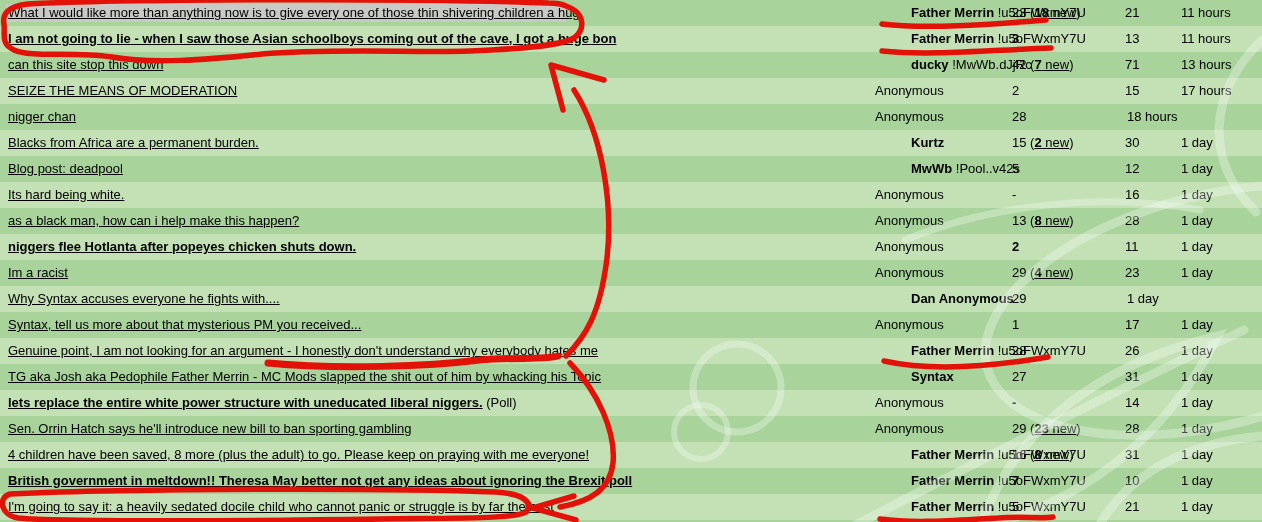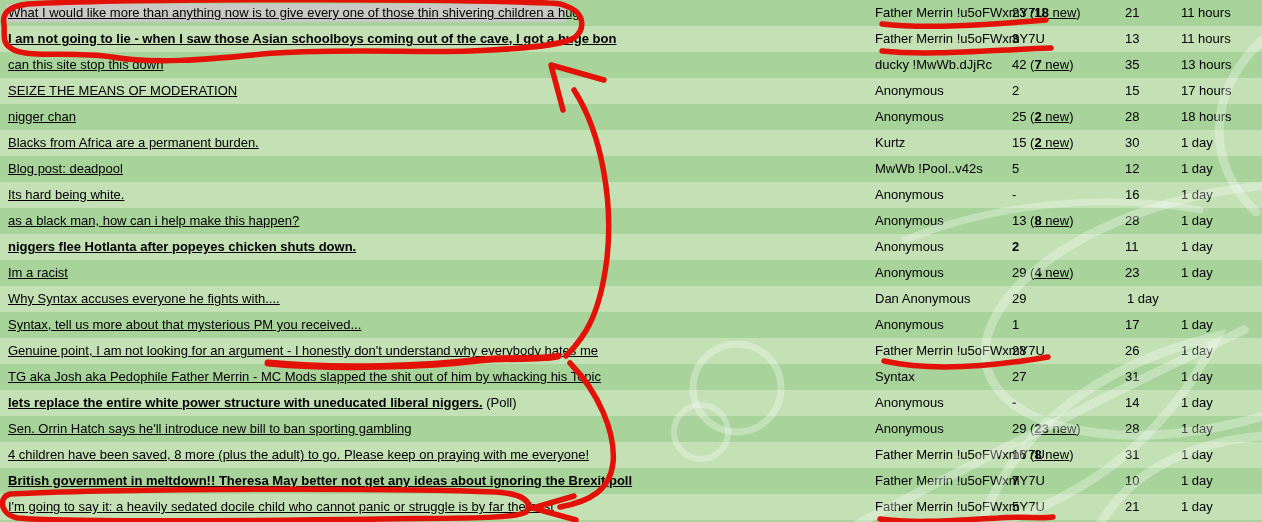--- a/index.html
+++ b/index.html
@@ -28,21 +28,21 @@
   .row.selected .c-title::before{
     content:"";position:absolute;left:6px;top:4px;width:560px;height:18px;
     background:var(--sel);z-index:0;
   }
   .title-link{
     color:var(--link);text-decoration:underline;position:relative;z-index:1;
   }
   .row.bold-title .title-link{font-weight:bold;}
   .suffix{position:relative;z-index:1;}
   .author-name{font-weight:normal;}
-  .row.bold-author .author-name{font-weight:normal;}
+  .row.bold-author .author-name{font-weight:bold;margin-left:36px;}
   .trip{font-weight:normal;}
   .rcount{font-weight:normal;}
   .row.bold-count .rcount{font-weight:bold;}
   .new-link{color:var(--link);text-decoration:underline;}
   .new-link .nnum{font-weight:bold;}
   .c-age{padding-left:2px;}
   #bottom-sliver{position:absolute;left:0;top:520px;width:1262px;height:2px;background:var(--row-dark);}
   svg.overlay{position:absolute;left:0;top:0;pointer-events:none;}
   #watermark{z-index:5;}
   #annotations{z-index:10;}
@@ -62,34 +62,33 @@
     <div class="cell c-title"><a href="#" class="title-link">I am not going to lie - when I saw those Asian schoolboys coming out of the cave, I got a huge bon</a><span class="suffix"></span></div>
     <div class="cell c-author"><span class="author-name">Father Merrin</span><span class="trip">&nbsp;!u5oFWxmY7U</span></div>
     <div class="cell c-replies"><span class="rcount">3</span></div>
     <div class="cell c-views">13</div>
     <div class="cell c-age">11 hours</div>
   </div>
     <div class="row bold-author">
     <div class="cell c-title"><a href="#" class="title-link">can this site stop this down</a><span class="suffix"></span></div>
     <div class="cell c-author"><span class="author-name">ducky</span><span class="trip">&nbsp;!MwWb.dJjRc</span></div>
     <div class="cell c-replies"><span class="rcount">42</span><span class="rnew"><span class="popen"> (</span><a href="#" class="new-link"><b class="nnum">7</b><span class="nword"> new</span></a><span class="pclose">)</span></span></div>
-    <div class="cell c-views">35</div>
+    <div class="cell c-views">71</div>
     <div class="cell c-age">13 hours</div>
   </div>
     <div class="row alt">
     <div class="cell c-title"><a href="#" class="title-link">SEIZE THE MEANS OF MODERATION</a><span class="suffix"></span></div>
     <div class="cell c-author"><span class="author-name">Anonymous</span><span class="trip"></span></div>
     <div class="cell c-replies"><span class="rcount">2</span></div>
     <div class="cell c-views">15</div>
     <div class="cell c-age">17 hours</div>
   </div>
     <div class="row">
     <div class="cell c-title"><a href="#" class="title-link">nigger chan</a><span class="suffix"></span></div>
     <div class="cell c-author"><span class="author-name">Anonymous</span><span class="trip"></span></div>
-    <div class="cell c-replies"><span class="rcount">25</span><span class="rnew"><span class="popen"> (</span><a href="#" class="new-link"><b class="nnum">2</b><span class="nword"> new</span></a><span class="pclose">)</span></span></div>
     <div class="cell c-views">28</div>
     <div class="cell c-age">18 hours</div>
   </div>
     <div class="row alt bold-author">
     <div class="cell c-title"><a href="#" class="title-link">Blacks from Africa are a permanent burden.</a><span class="suffix"></span></div>
     <div class="cell c-author"><span class="author-name">Kurtz</span><span class="trip"></span></div>
     <div class="cell c-replies"><span class="rcount">15</span><span class="rnew"><span class="popen"> (</span><a href="#" class="new-link"><b class="nnum">2</b><span class="nword"> new</span></a><span class="pclose">)</span></span></div>
     <div class="cell c-views">30</div>
     <div class="cell c-age">1 day</div>
   </div>

